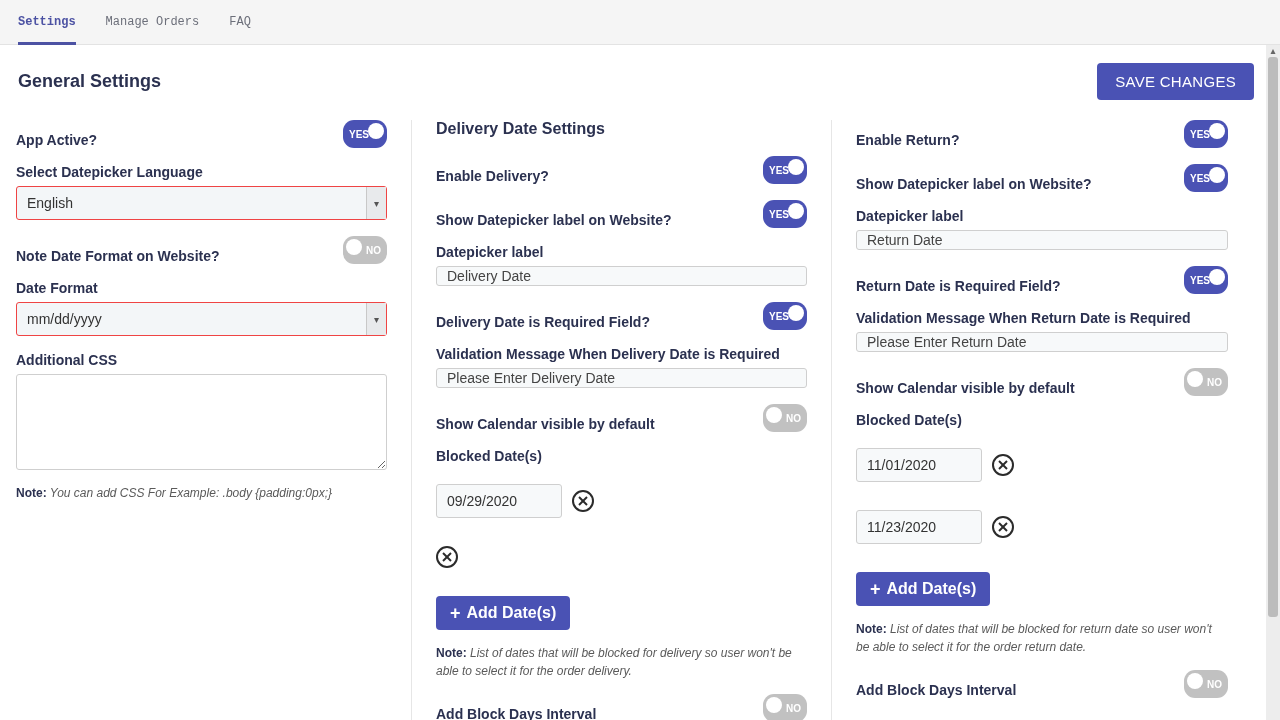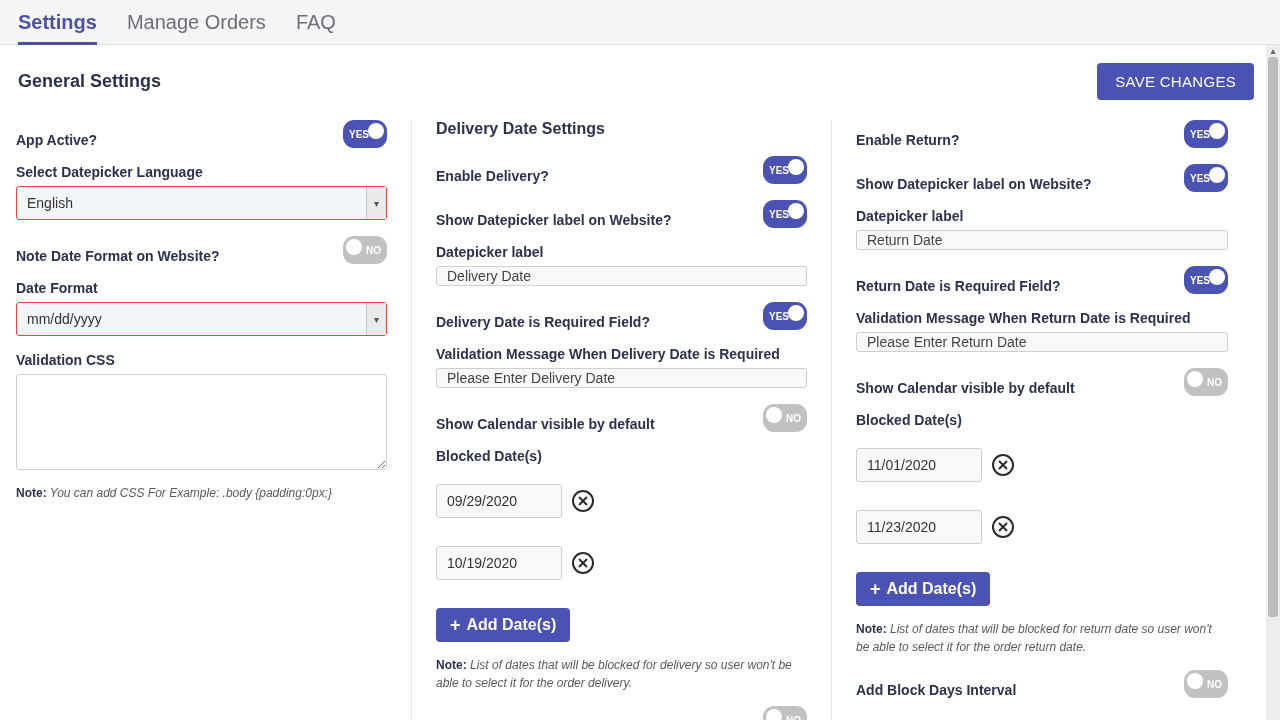--- a/index.html
+++ b/index.html
@@ -1,19 +1,19 @@
 <!DOCTYPE html>
 <html><head>
 <meta charset="utf-8">
 <style>
   * { box-sizing: border-box; margin: 0; padding: 0; }
   html, body { width: 1280px; height: 720px; overflow: hidden; font-family: "Segoe UI", -apple-system, sans-serif; background: #f5f5f5; color: #2c3344; }
   
   .tabs { display: flex; align-items: stretch; height: 45px; padding-left: 18px; background: #f5f5f5; border-bottom: 1px solid #e3e3e3; gap: 30px; }
-  .tab { display: flex; align-items: center; font-size: 20px; color: #6c6f7a; cursor: pointer; position: relative; }
+  .tab { display: flex; align-items: center; font-size: 12px; color: #6c6f7a; cursor: pointer; position: relative; font-family: Liberation Mono, monospace; }
   .tab.active { color: #4c52a3; font-weight: 600; }
   .tab.active::after { content: ""; position: absolute; left: 0; right: 0; bottom: -1px; height: 3px; background: #4c52a3; }
   
   .content-viewport { position: relative; height: calc(720px - 45px); width: 1280px; }
   .vscroll { position: absolute; right: 0; top: 0; bottom: 0; width: 14px; background: #ededed; }
   .vscroll .thumb { position: absolute; left: 2px; right: 2px; top: 12px; height: 560px; background: #bcbcbc; border-radius: 3px; }
   .vscroll .arrow { position: absolute; left: 0; right: 0; text-align: center; font-size: 10px; color: #666; line-height: 12px; }
   .vscroll .arrow.up { top: 0; }
   .content { position: absolute; left: 0; top: 0; right: 14px; bottom: 0; background: #fff; padding: 18px 6px 14px 12px; overflow: hidden; }
   
@@ -97,21 +97,21 @@
 
         <div class="field-row labelonly">
             <span class="label">Date Format</span>
           </div>
         <div class="select">
           <span>mm/dd/yyyy</span>
           <span class="chev">▾</span>
         </div>
 
         <div class="field-row labelonly">
-            <span class="label">Validation CSS</span>
+            <span class="label">Additional CSS</span>
           </div>
         <textarea class="textarea" style=""></textarea>
 
         <div class="note"><b>Note:</b><span> You can add CSS For Example: .body {padding:0px;}</span></div>
       </div>
 
       <div class="col col2">
         <div class="section-title">Delivery Date Settings</div>
 
         <div class="field-row">
@@ -162,21 +162,20 @@
         <div class="date-row">
           <input class="date-input" value="09/29/2020" style="">
           <div class="remove-icon">
               <svg viewBox="0 0 10 10">
                 <line x1="1" y1="1" x2="9" y2="9" stroke="#2b2b2b" stroke-width="2"></line>
                 <line x1="9" y1="1" x2="1" y2="9" stroke="#2b2b2b" stroke-width="2"></line>
               </svg>
             </div>
         </div>
         <div class="date-row">
-          <input class="date-input" value="10/19/2020" style="">
           <div class="remove-icon">
               <svg viewBox="0 0 10 10">
                 <line x1="1" y1="1" x2="9" y2="9" stroke="#2b2b2b" stroke-width="2"></line>
                 <line x1="9" y1="1" x2="1" y2="9" stroke="#2b2b2b" stroke-width="2"></line>
               </svg>
             </div>
         </div>
         <button class="add-btn">
             <span class="plus">+</span>
             <span>Add Date(s)</span>

